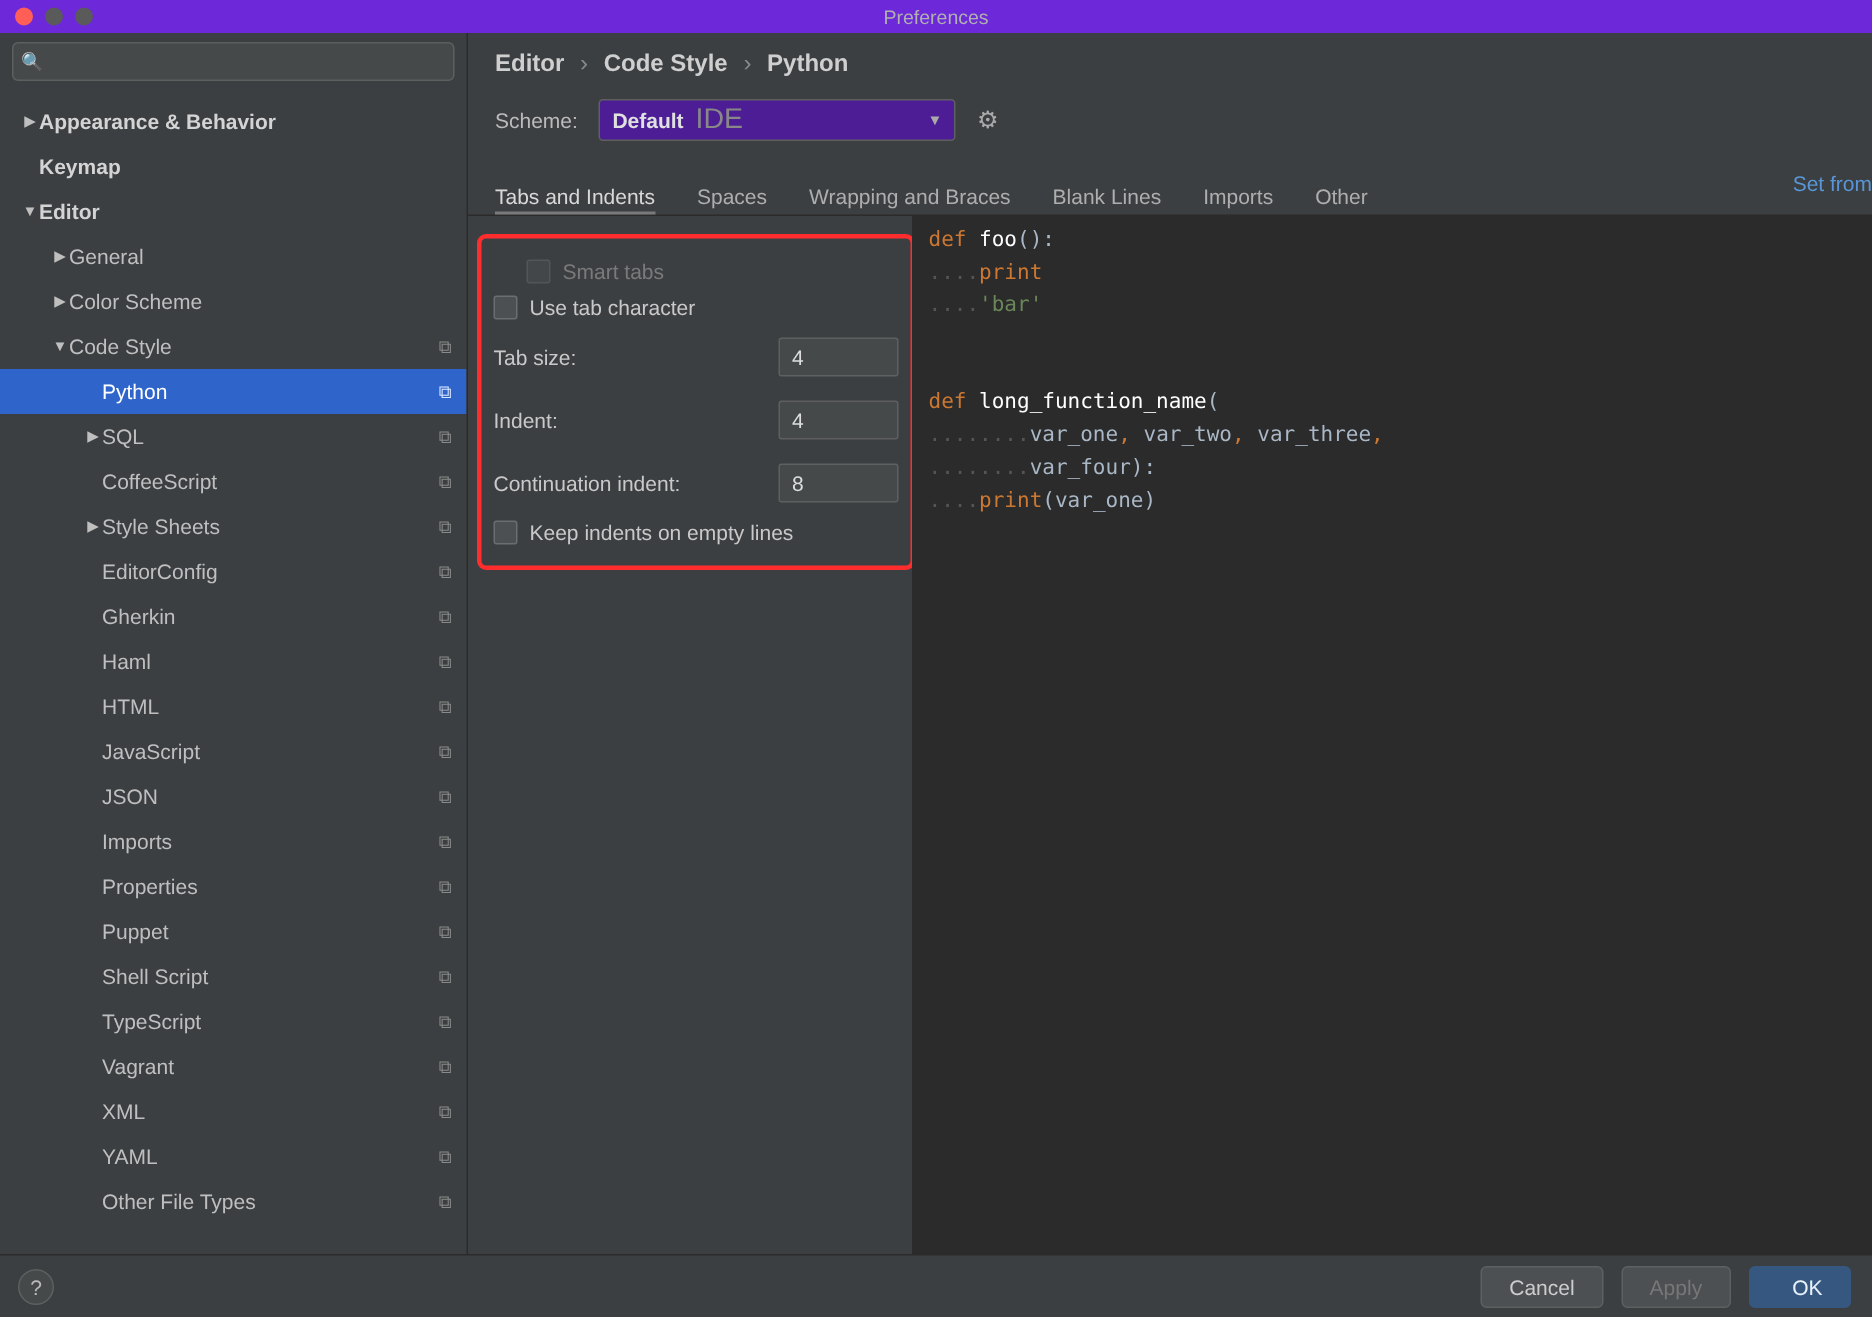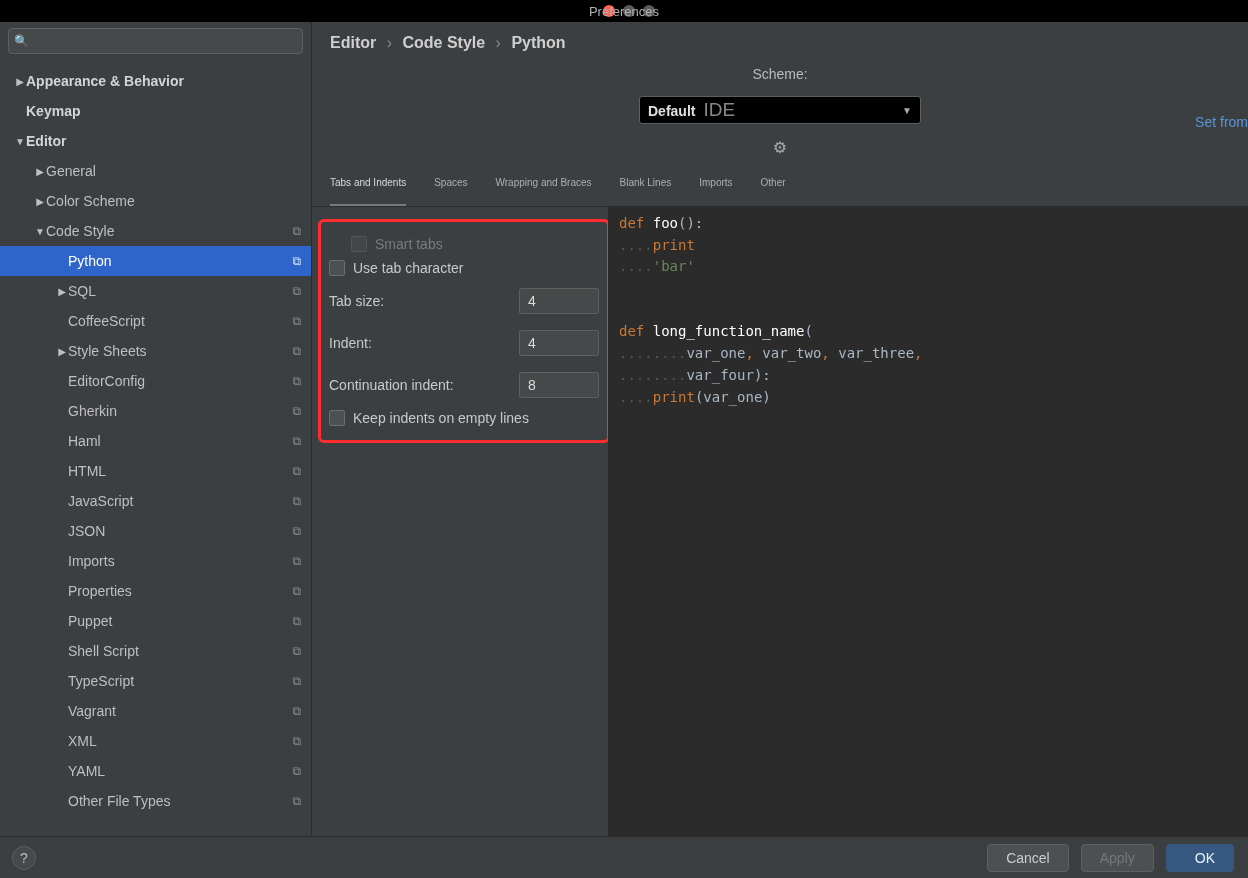--- a/index.html
+++ b/index.html
@@ -9,25 +9,24 @@
   background: #3c3f41;
   color: #bbbbbb;
   width: 1248px;
   height: 878px;
   overflow: hidden;
   display: flex;
   flex-direction: column;
 }
 .titlebar {
   height: 22px;
-  background: #000000;
+  background: #6d28d9;
   display: flex;
   align-items: center;
   position: relative;
-  justify-content: center;
 }
 .traffic { display: flex; gap: 8px; padding-left: 10px; }
 .tl { width: 12px; height: 12px; border-radius: 50%; }
 .tl.red { background: #ff5f57; }
 .tl.yellow { background: #5a5a5a; }
 .tl.green { background: #5a5a5a; }
 .titlebar-title {
   position: absolute; left: 0; right: 0; text-align: center;
   color: #b0b0b0; font-size: 13px;
 }
@@ -73,43 +72,42 @@
 
 .content { flex: 1; display: flex; flex-direction: column; background: #3c3f41; position: relative; }
 .breadcrumbs {
   padding: 12px 18px 4px;
   color: #cfcfcf; font-size: 16px; font-weight: 600;
 }
 .breadcrumbs .sep { color: #8a8a8a; font-weight: 400; padding: 0 6px; }
 .scheme-row {
   display: flex; align-items: center; gap: 14px;
   padding: 10px 18px 16px;
-  flex-direction: column;
 }
 .scheme-label { color: #bbb; }
 .scheme-dd {
-  width: 282px; height: 28px;
-  background: #000000; border: 1px solid #5e6060;
+  width: 238px; height: 28px;
+  background: #4c1d95; border: 1px solid #5e6060;
   border-radius: 3px; display: flex; align-items: center;
   padding: 0 8px; color: #ddd; gap: 6px;
   justify-content: space-between;
 }
 .scheme-dd .dd-left { display: flex; gap: 8px; align-items: baseline; }
 .scheme-dd .ide { color: #888; font-size: 19px; }
 .scheme-dd .caret { color: #aaa; font-size: 10px; }
 .gear { color: #aaa; font-size: 16px; }
 .setfrom { position: absolute; right: 0; top: 92px; color: #5896d6; font-size: 14px; padding-right: 0; }
 
 .tabs-bar {
   display: flex; gap: 28px; padding: 0 18px;
   border-bottom: 1px solid #2b2b2b;
   height: 34px; align-items: flex-end;
 }
 .tab {
-  color: #aeaeae; font-size: 10px; padding-bottom: 16px;
+  color: #aeaeae; font-size: 14px; padding-bottom: 2px;
   border-bottom: 2px solid transparent;
 }
 .tab.active { color: #d8d8d8; border-bottom: 2px solid #7a7a7a; }
 
 .panel-row { flex: 1; display: flex; min-height: 0; }
 .form-area {
   width: 296px;
   padding: 12px 10px 10px 10px;
 }
 .red-box {

